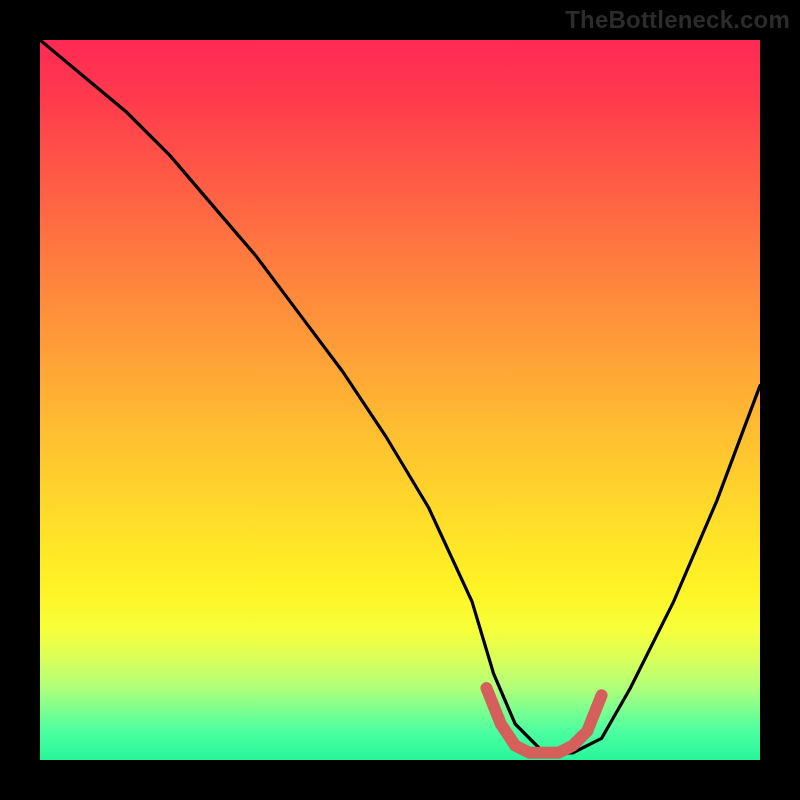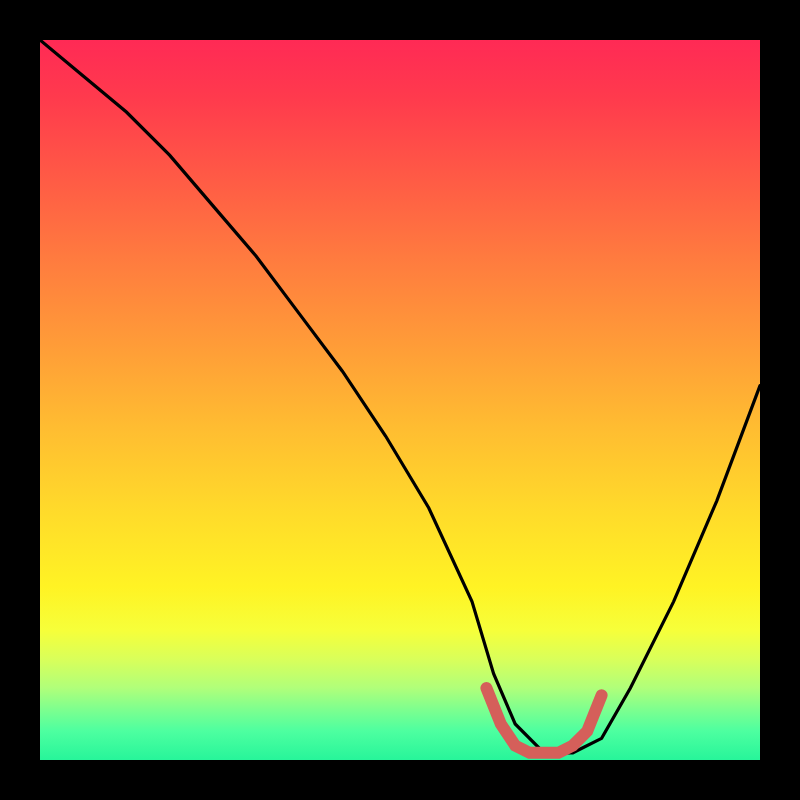--- a/index.html
+++ b/index.html
@@ -60,20 +60,21 @@
     position: absolute;
     inset: 0;
     width: 720px;
     height: 720px;
   }
 </style>
 </head>
 <body>
 
 <div class="container">
+  <div class="watermark">TheBottleneck.com</div>
 
   <div class="plot-area">
     <div class="gradient"></div>
 
     <svg class="curves" viewBox="0 0 720 720" preserveAspectRatio="none">
       <path fill="none" stroke="#000000" stroke-width="3.2" stroke-linecap="round" d="M0.0 0.0 L43.2 36.0 L86.4 72.0 L129.6 115.2 L172.8 165.6 L216.0 216.0 L259.2 273.6 L302.4 331.2 L345.6 396.0 L388.8 468.0 L432.0 561.6 L453.6 633.6 L475.2 684.0 L504.0 712.8 L532.8 712.8 L561.6 698.4 L590.4 648.0 L633.6 561.6 L676.8 460.8 L720.0 345.6"></path>
       <path fill="none" stroke="#d55f5a" stroke-width="12" stroke-linecap="round" d="M446.4 648.0 L460.8 684.0 L475.2 705.6 L489.6 712.8 L504.0 712.8 L518.4 712.8 L532.8 705.6 L547.2 691.2 L561.6 655.2"></path>
     </svg>
   </div>
 </div>

